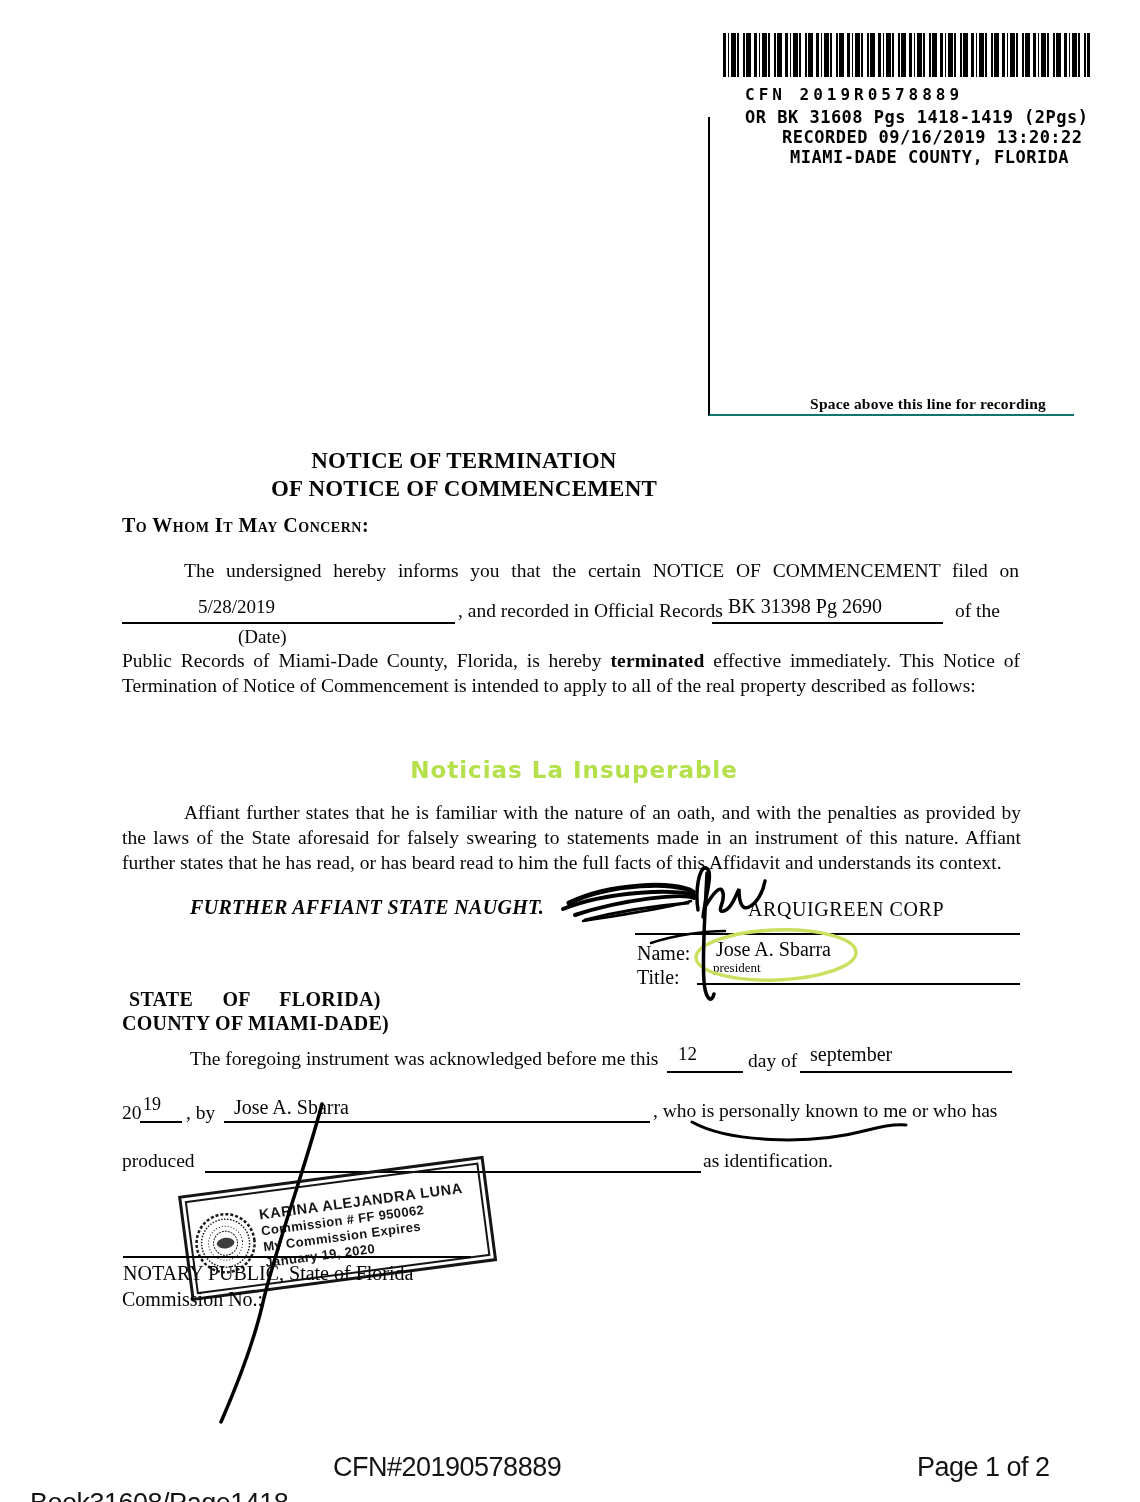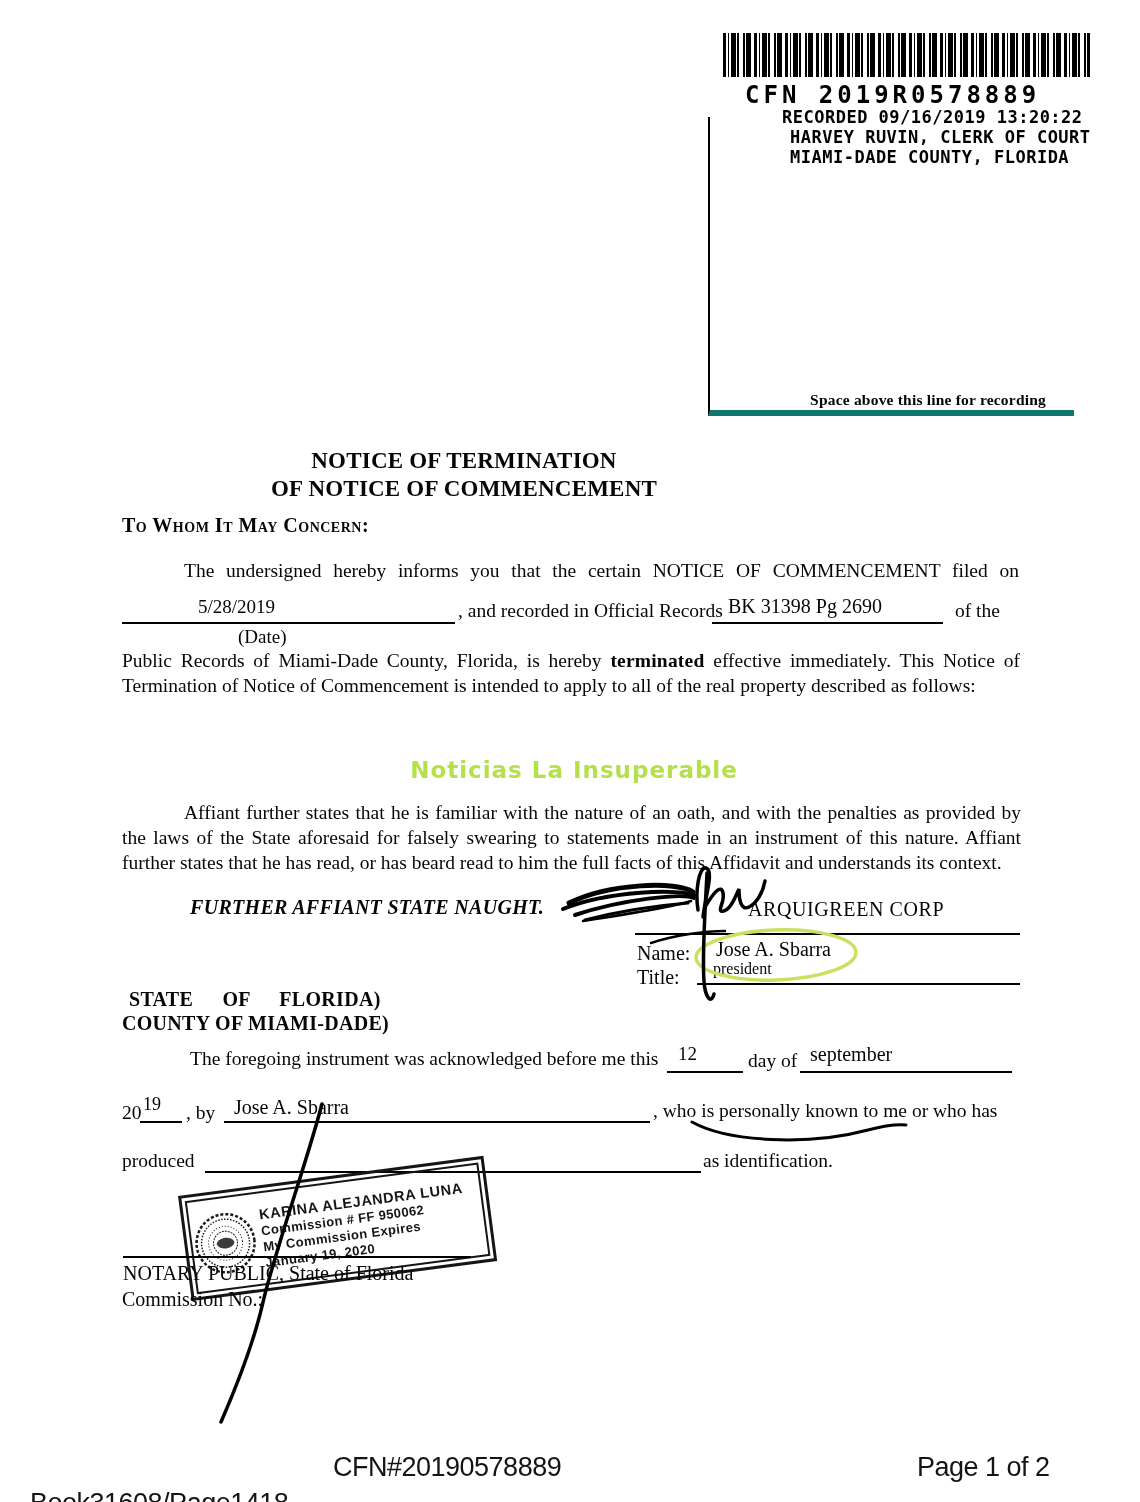--- a/index.html
+++ b/index.html
@@ -18,28 +18,28 @@
     background: repeating-linear-gradient(90deg,
       #000 0 3px, #fff 3px 5px, #000 5px 6px, #fff 6px 8px,
       #000 8px 13px, #fff 13px 14px, #000 14px 16px, #fff 16px 20px,
       #000 20px 22px, #fff 22px 23px, #000 23px 28px, #fff 28px 31px);
   }
   .rec-lines {
     left:745px; top:83px; width:345px;
     font-family:"DejaVu Sans Mono", monospace; font-weight:bold;
     font-size:17px; line-height:20px; white-space:nowrap; color:#000;
   }
-  .rec-lines .l1 { font-size:24px; letter-spacing:4px; line-height:24px; }
+  .rec-lines .l1 { font-size:16px; letter-spacing:4px; line-height:24px; }
   .rec-lines .l2 { letter-spacing:0.5px; }
   .rec-lines .l3 { padding-left:37px; letter-spacing:0.5px; }
   .rec-lines .l4 { padding-left:45px; letter-spacing:0.5px; }
   .rec-lines .l5 { padding-left:45px; letter-spacing:0.5px; }
   .rec-box {
     left:708px; top:117px; width:366px; height:299px;
-    border-left:2px solid #000; border-bottom:6px solid #0f766e;text-decoration:underline;
+    border-left:2px solid #000; border-bottom:2px solid #0f766e;text-decoration:underline;
   }
   .space-note {
     position:absolute; bottom:1px; right:28px;
     font-weight:bold; font-size:15.5px; letter-spacing:0.2px;
   }
 
   
   .doc-title { left:0; top:447px; width:928px; text-align:center;
     font-weight:bold; font-size:23px; line-height:28px; letter-spacing:0.2px; }
 
@@ -67,21 +67,21 @@
     line-height:25px; text-align:justify; text-indent:62px; }
 
   .closing { left:190px; top:896px; font-weight:bold; font-style:italic;
     font-size:20px; letter-spacing:0.3px; }
 
   
   .company { left:748px; top:898px; font-size:20px; letter-spacing:0.6px; }
   .name-label { left:637px; top:942px; font-size:20px; }
   .name-value { left:716px; top:938px; font-size:20px; }
   .title-label { left:637px; top:966px; font-size:20px; }
-  .title-value { left:713px; top:960px; font-size:16px;text-align:center; }
+  .title-value { left:713px; top:960px; font-size:13px;text-align:center; }
 
   
   .venue-state { left:122px; top:988px; font-size:20px; font-weight:600;
     word-spacing:24px; letter-spacing:0.3px;margin-left:7px; }
   .venue-county { left:122px; top:1012px; font-size:20px; font-weight:600;
     letter-spacing:0.3px; }
 
   
   .ack1 { left:190px; top:1048px; font-size:19.5px; }
   .ack-day { left:678px; top:1043px; font-size:19px; }
@@ -122,22 +122,22 @@
   .footer .pg { position:absolute; left:917px; }
 </style>
 </head>
 <body>
 
 <div class="page">
 
   <div class="abs barcode"></div>
   <div class="abs rec-lines">
     <div class="l1">CFN 2019R0578889</div>
+    <div class="l2">OR BK 31608 Pgs 1418-1419 (2Pgs)</div>
     <div class="l3">RECORDED 09/16/2019 13:20:22</div>
-    <div class="l4">HARVEY RUVIN, CLERK OF COURT</div>
     <div class="l5">MIAMI-DADE COUNTY, FLORIDA</div>
   </div>
   <div class="abs rec-box">
     <div class="space-note">Space above this line for recording</div>
   </div>
 
   <div class="abs doc-title">
     <div>NOTICE OF TERMINATION</div>
     <div>OF NOTICE OF COMMENCEMENT</div>
   </div>

